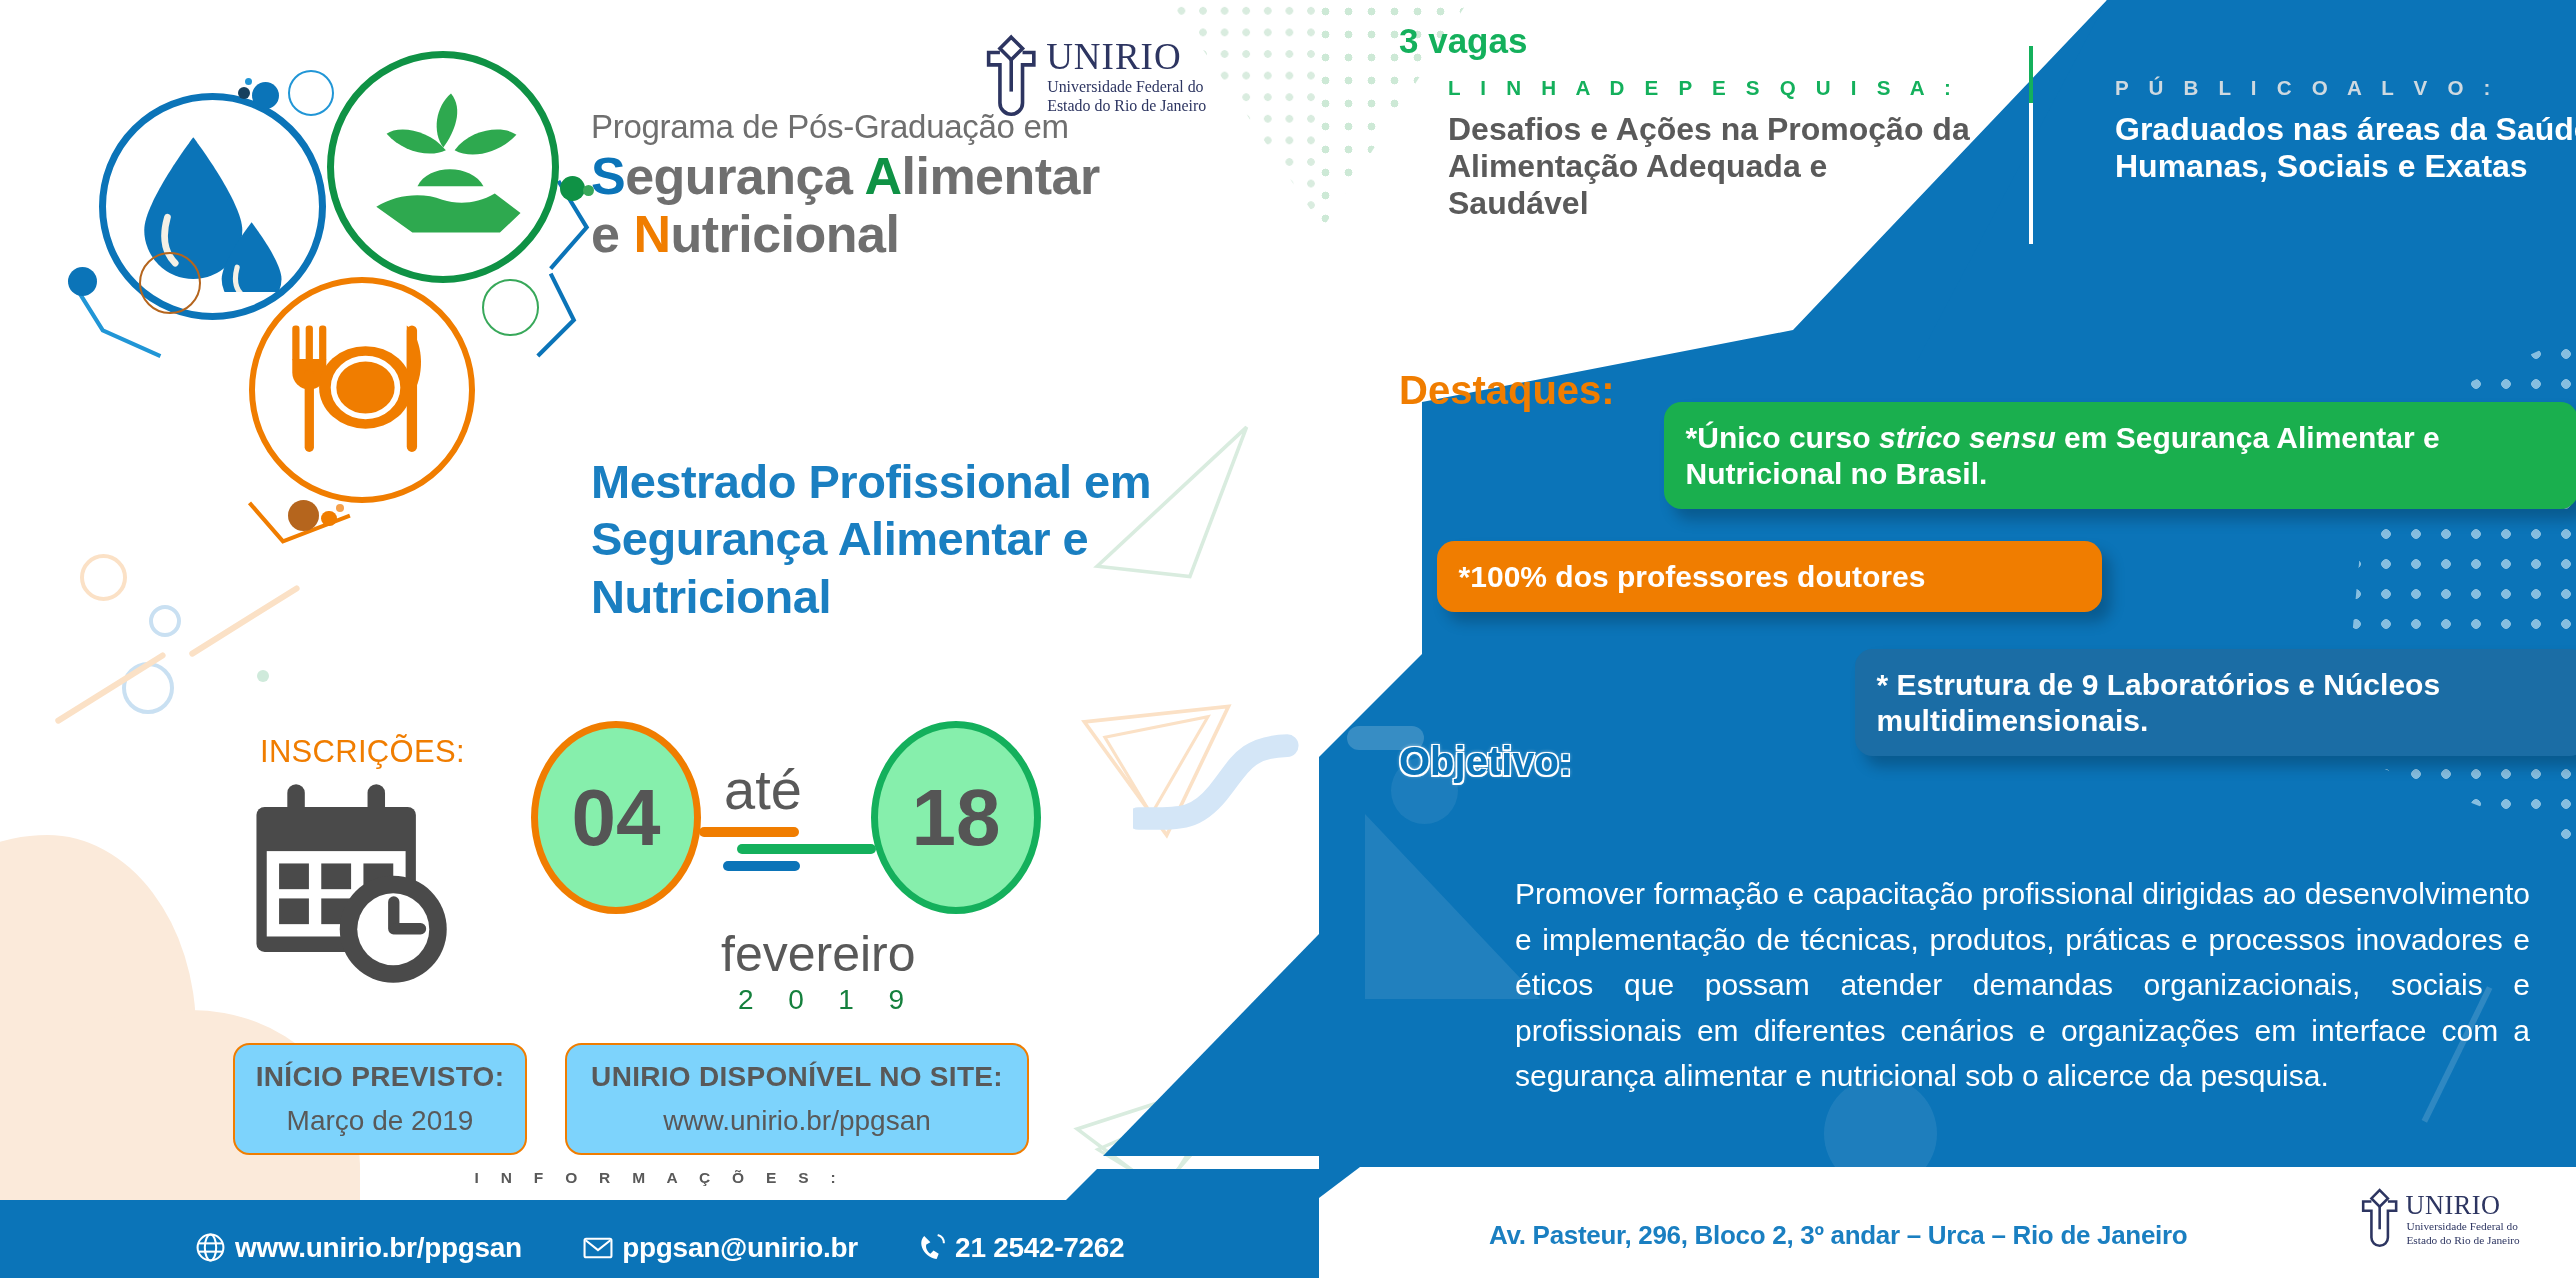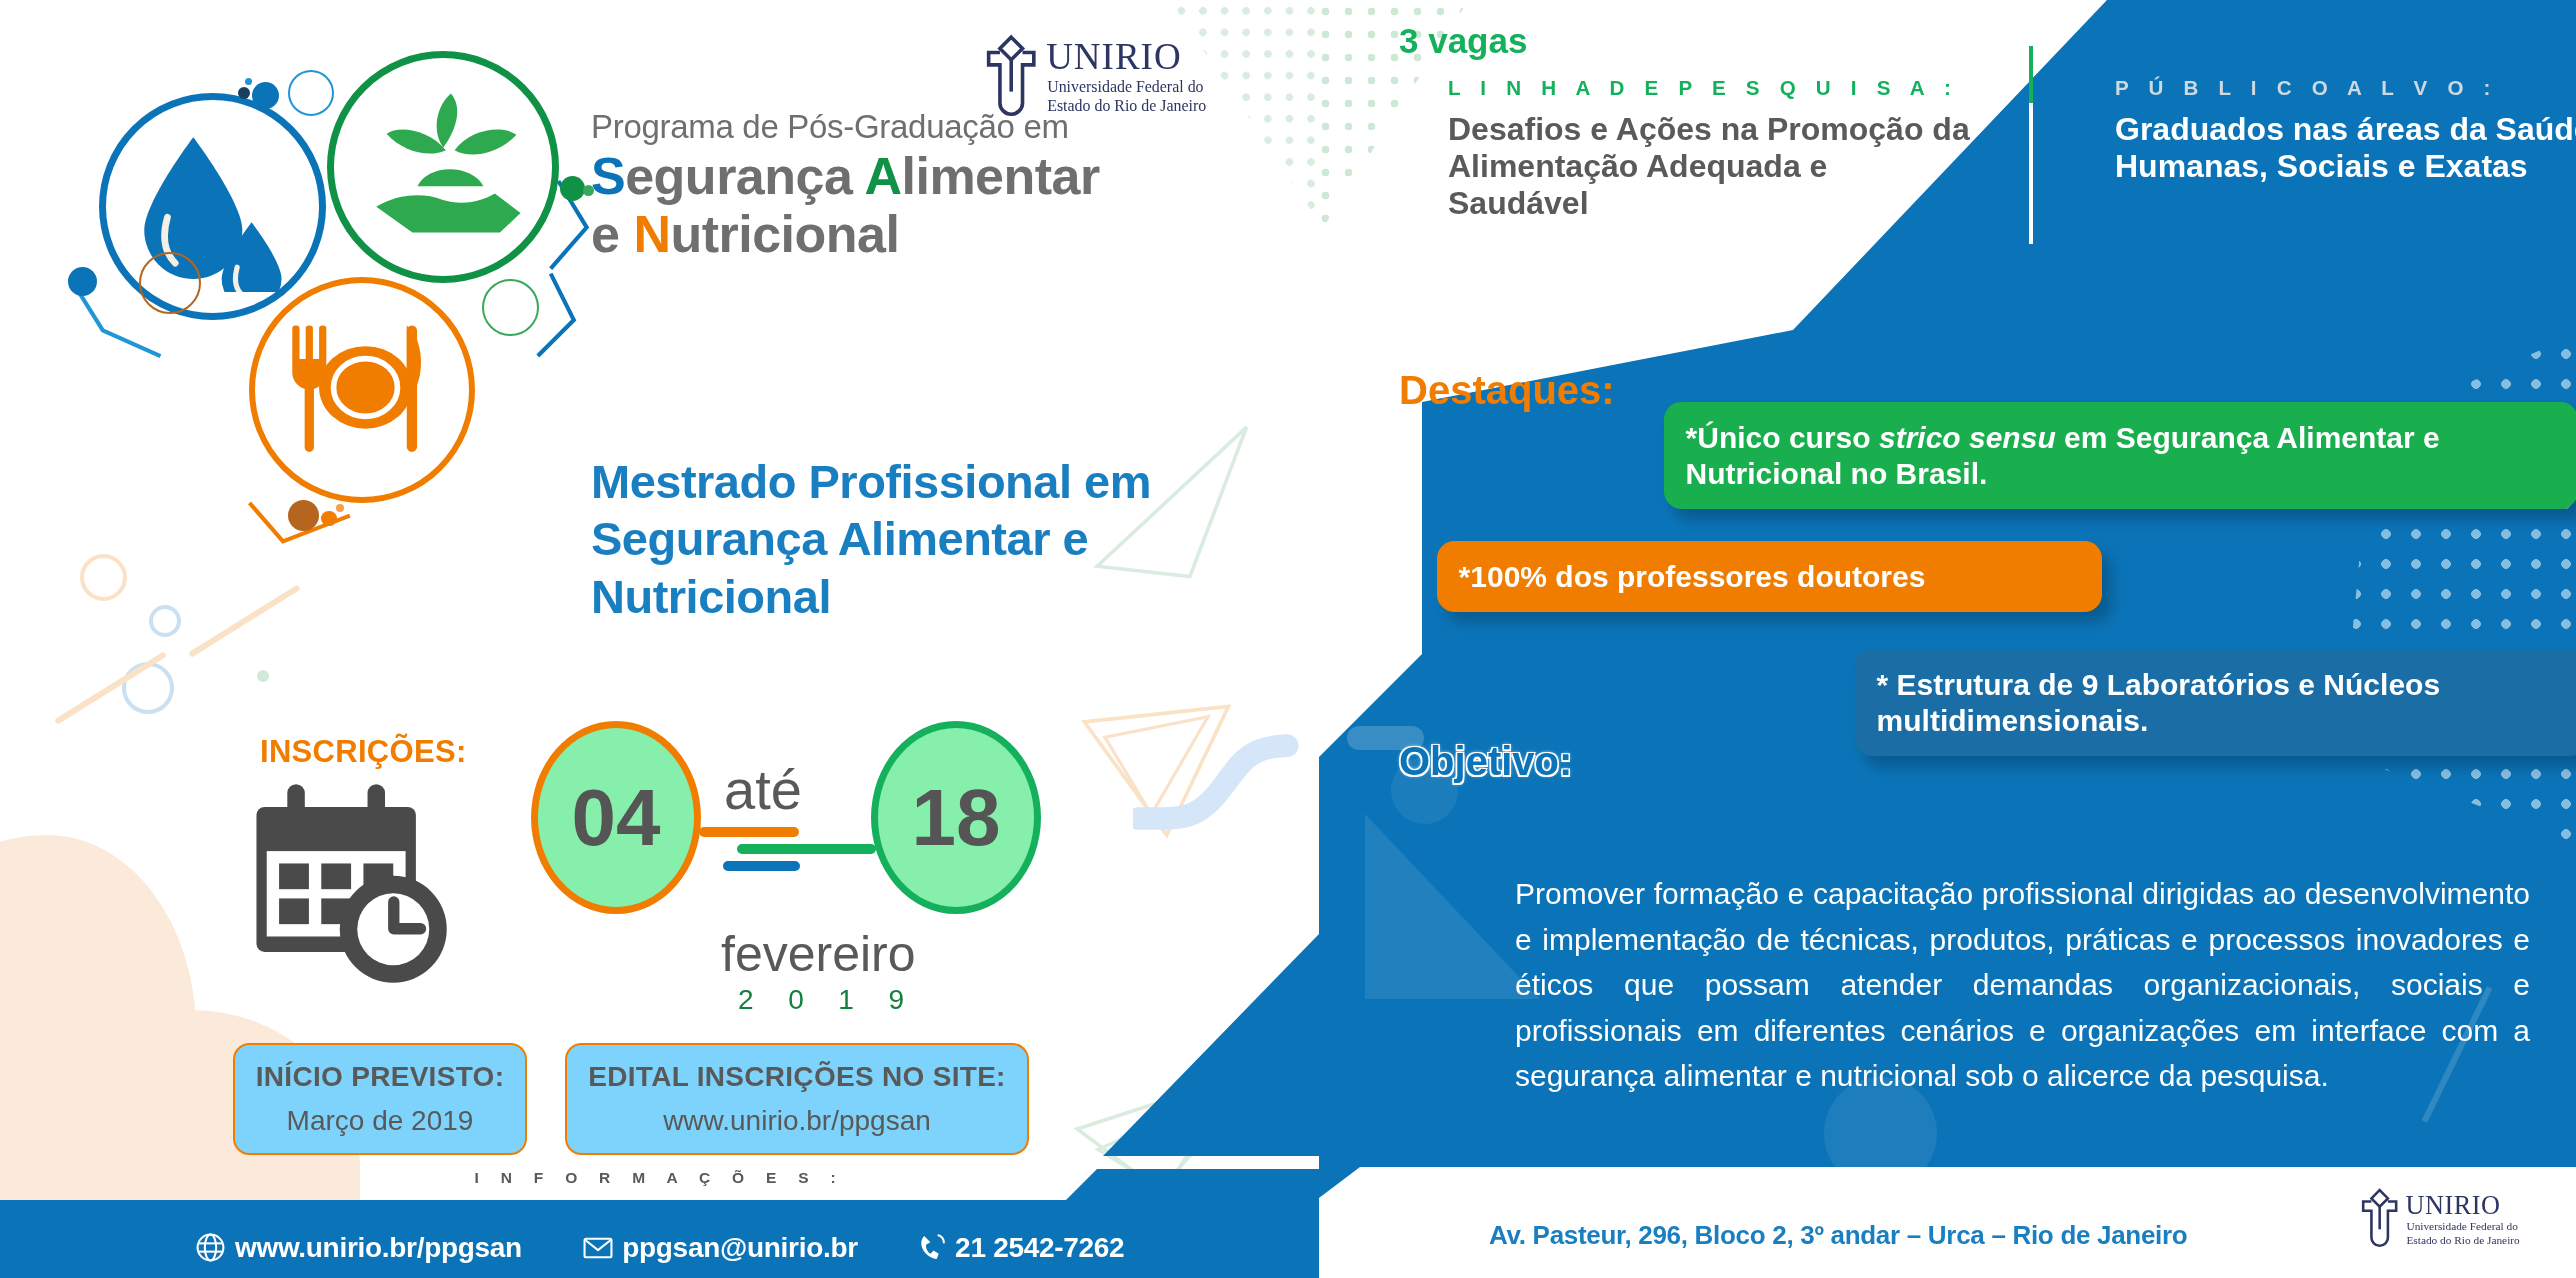--- a/index.html
+++ b/index.html
@@ -67,21 +67,21 @@
   .lp-title-wrap{position:absolute;left:591px;top:108px;width:649px;}
   .t-prog{font-size:33px;color:#6f6f6f;font-weight:400;letter-spacing:-0.3px;line-height:1.15;}
   .t-san{font-size:52px;font-weight:700;color:#6f6f6f;line-height:1.12;margin-top:1px;letter-spacing:-0.5px;}
   .t-san .s-blue{color:#0b74b8;}
   .t-san .s-green{color:#0f9245;}
   .t-san .s-orange{color:#f07d00;}
 
   .t-mest{position:absolute;left:591px;top:453px;width:649px;font-size:47px;font-weight:700;
       color:#1a7fc1;line-height:1.22;letter-spacing:-0.5px;}
 
-  .insc-label{position:absolute;left:260px;top:734px;font-size:31px;font-weight:700;color:#f07d00;letter-spacing:0.3px;}
+  .insc-label{position:absolute;left:260px;top:734px;font-size:31px;font-weight:400;color:#f07d00;letter-spacing:0.3px;}
   .cal-icon{position:absolute;left:255px;top:775px;}
 
   .date-block{position:absolute;left:531px;top:721px;width:577px;height:289px;}
   .dateoval{position:absolute;border-radius:50%;box-sizing:border-box;background:#86efac;
       display:flex;align-items:center;justify-content:center;font-weight:700;color:#555;font-size:80px;}
   .ov-04{left:0px;top:0px;width:170px;height:193px;border:7.2px solid #f07d00;}
   .ov-18{left:340px;top:0px;width:170px;height:193px;border:7.2px solid #14b05c;}
   .ate{position:absolute;left:193px;top:36px;font-size:56px;color:#595959;font-weight:400;}
   .bar{position:absolute;border-radius:5.2px;}
   .bar-o{left:168px;top:106px;width:100px;height:9.8px;background:#f07d00;}
@@ -295,21 +295,21 @@
       <div class="ano">2 0 1 9</div>
     </div>
 
     <div class="lp-blue-wedge"></div>
 
     <div class="lbox lbox1">
       <div class="bl-top">INÍCIO PREVISTO:</div>
       <div class="bl-bot">Março de 2019</div>
     </div>
     <div class="lbox lbox2">
-      <div class="bl-top">EDITAL INSCRIÇÕES NO SITE:</div>
+      <div class="bl-top">UNIRIO DISPONÍVEL NO SITE:</div>
       <div class="bl-bot">www.unirio.br/ppgsan</div>
     </div>
 
     <div class="info-label">I N F O R M A Ç Õ E S :</div>
     <div class="lp-bottombar-notch"></div>
     <div class="lp-bottombar"></div>
 
     <div class="contact-row">
       <div class="contact-item">
         <svg width="31" height="31" viewBox="0 0 60 60">

